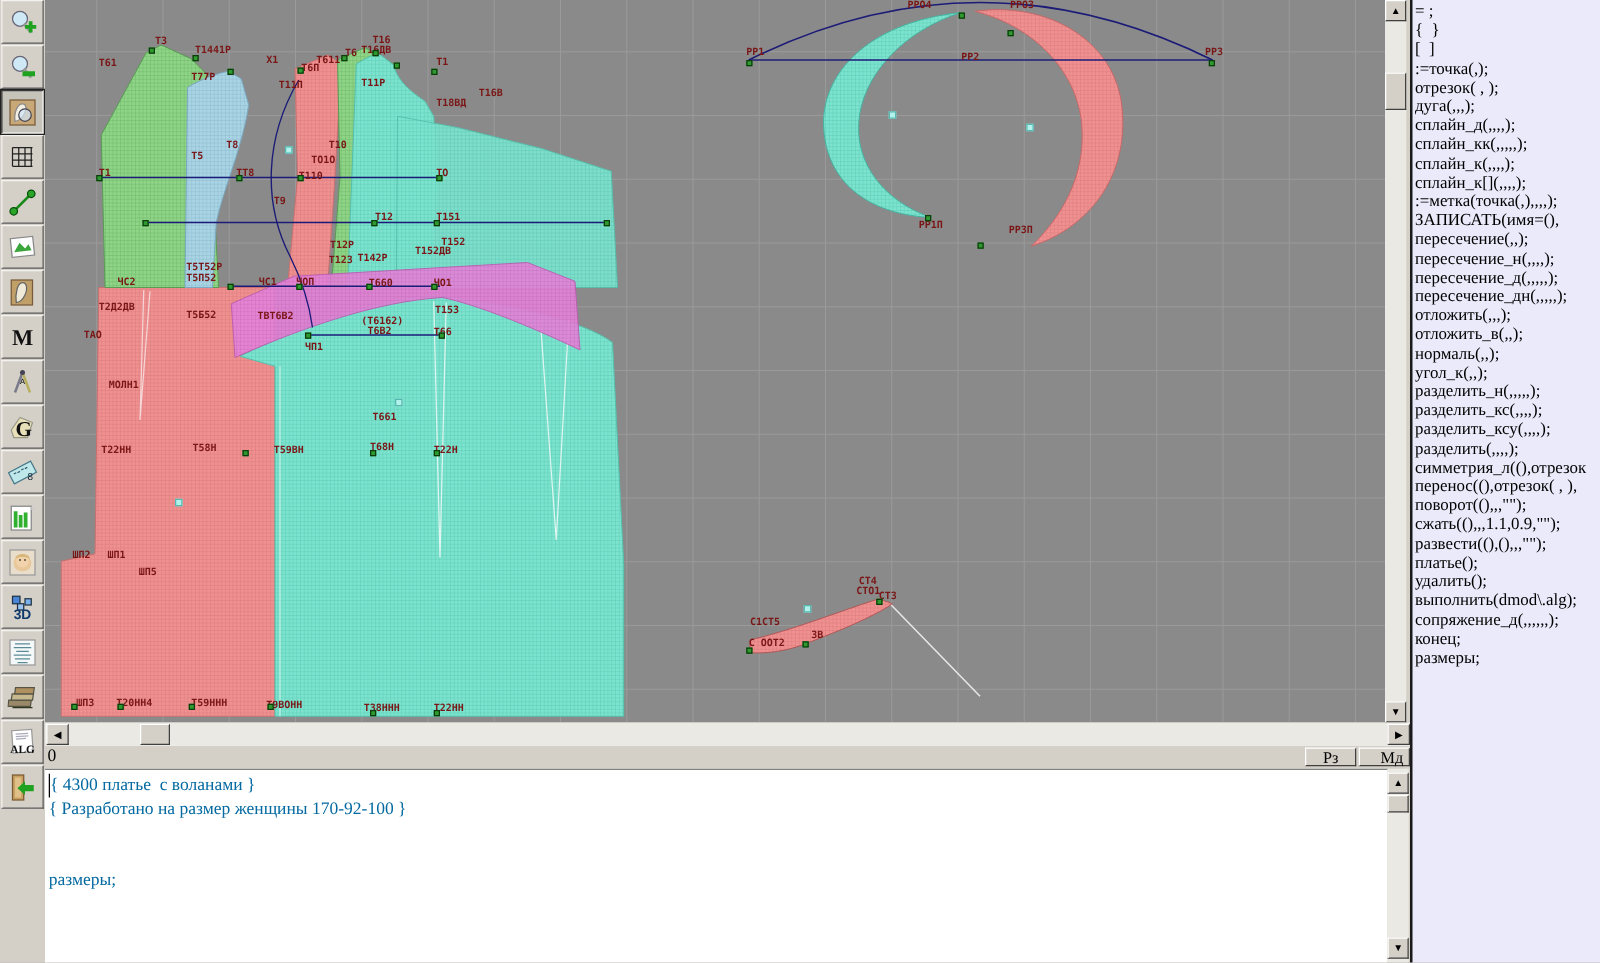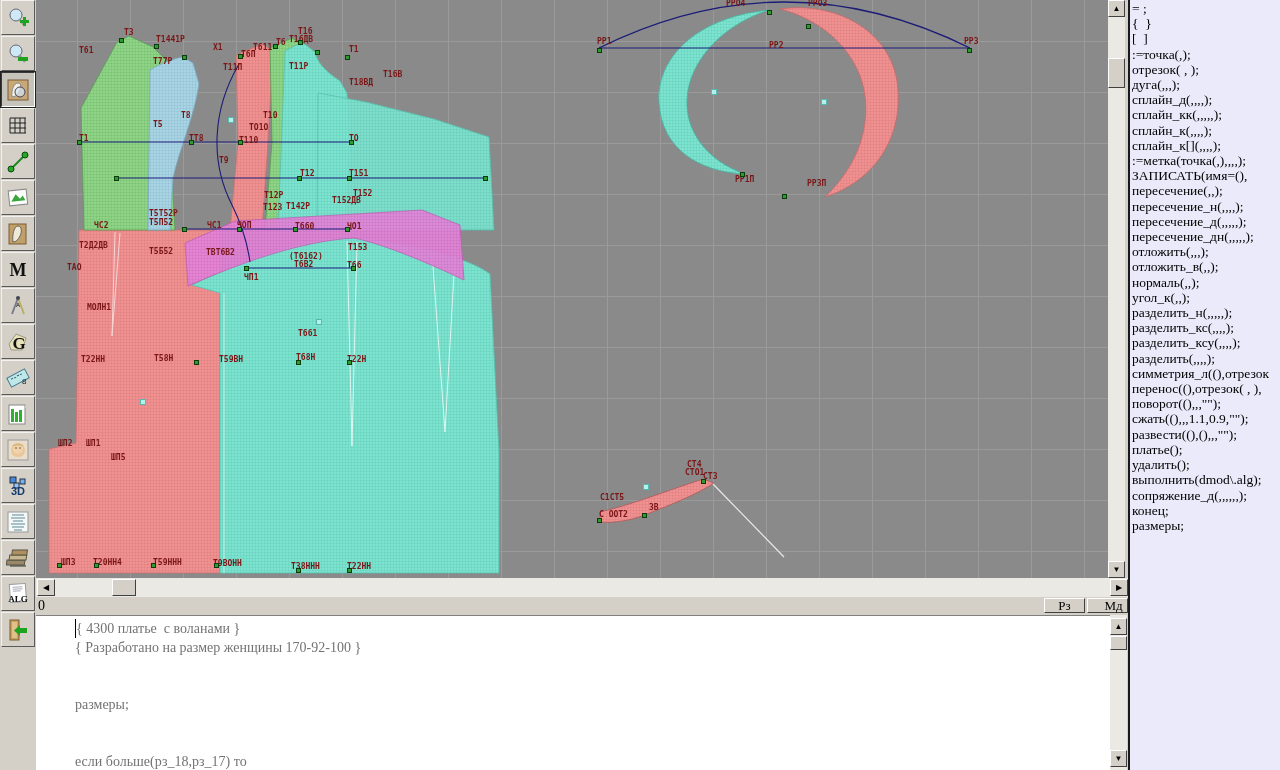--- a/index.html
+++ b/index.html
@@ -41,21 +41,21 @@
   #status { left:36px; top:597px; width:1092px; height:18px; background:#d4d0c8; }
   #line-no { position:absolute; left:2px; top:1px; font-family:"Liberation Serif", serif; font-size:14px; }
   .mini-btn { position:absolute; top:1px; width:41px; height:15px; background:#d4d0c8;
               border:1px solid; border-color:#ffffff #404040 #404040 #ffffff;
               font-family:"Liberation Serif", serif; font-size:13px; text-align:center; line-height:13px; }
 
   
   #editor { left:36px; top:615px; width:1074px; height:155px; background:#ffffff;
             border-top:1px solid #808080; padding:3px 0 0 3px; overflow:hidden; }
   .eline { font-family:"Liberation Serif", serif; font-size:14px; line-height:19px;
-           white-space:pre; color:#737373;margin-left:36px; }
+           white-space:pre; color:#0369a1; }
   .eline:first-child { border-left:1px solid #000; }
 
   
   #cmdpanel { left:1128px; top:0; width:152px; height:770px; background:#eaeafa;
               border-left:2px solid #1a1a1a; overflow:hidden; padding:1px 0 0 2px; }
   .cline { font-family:"Liberation Serif", serif; font-size:13.5px; line-height:15.2px;
            color:#000; white-space:pre; }
 </style>
 </head>
 <body>
@@ -395,21 +395,20 @@
 </div>
 
 <div id="editor" class="abs">
     <div class="eline">{ 4300 платье  с воланами }</div>
     <div class="eline">{ Разработано на размер женщины 170-92-100 }</div>
     <div class="eline"> </div>
     <div class="eline"> </div>
     <div class="eline">размеры;</div>
     <div class="eline"> </div>
     <div class="eline"> </div>
-    <div class="eline">если больше(рз_18,рз_17) то</div>
   </div>
 
 <div id="vscroll-editor" class="abs">
   <div class="sb-track" style="left:0;top:0;width:17px;height:155px;"></div>
   <div class="sb-btn" style="left:0;top:3px;width:17px;height:17px;">▲</div>
   <div class="sb-thumb" style="left:0;top:21px;width:17px;height:14px;"></div>
   <div class="sb-btn" style="left:0;top:135px;width:17px;height:17px;">▼</div>
 </div>
 
 <div id="cmdpanel" class="abs">

